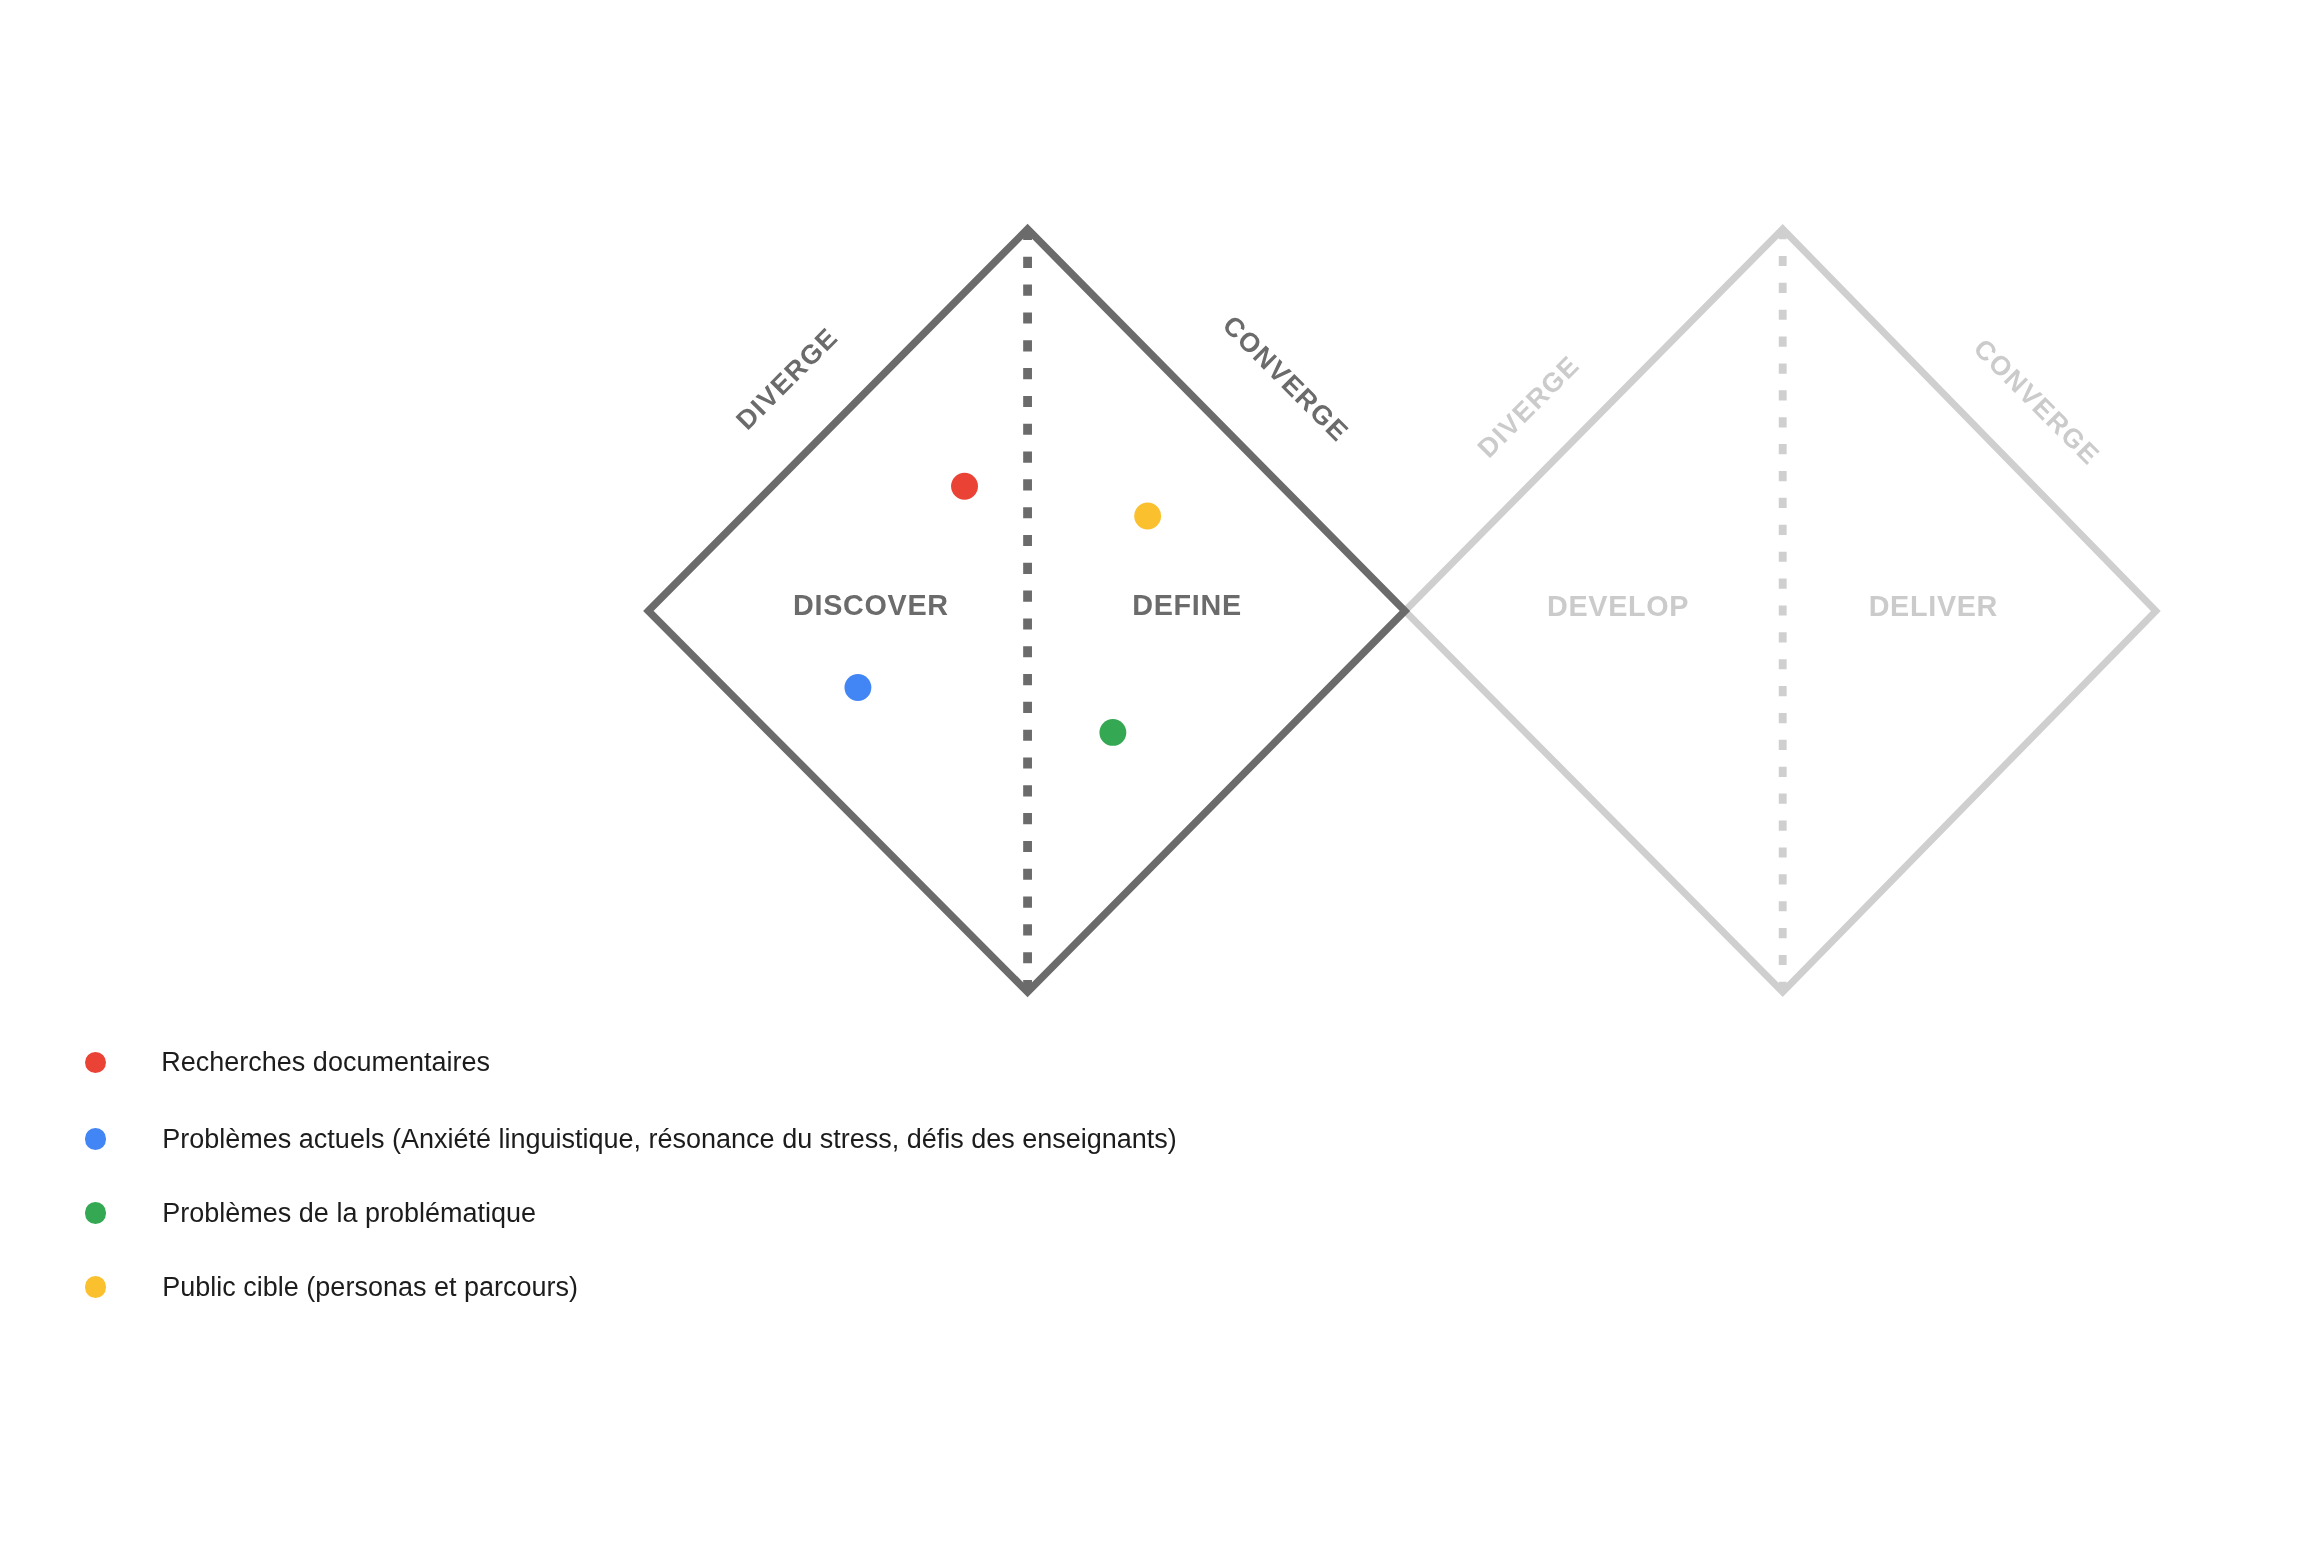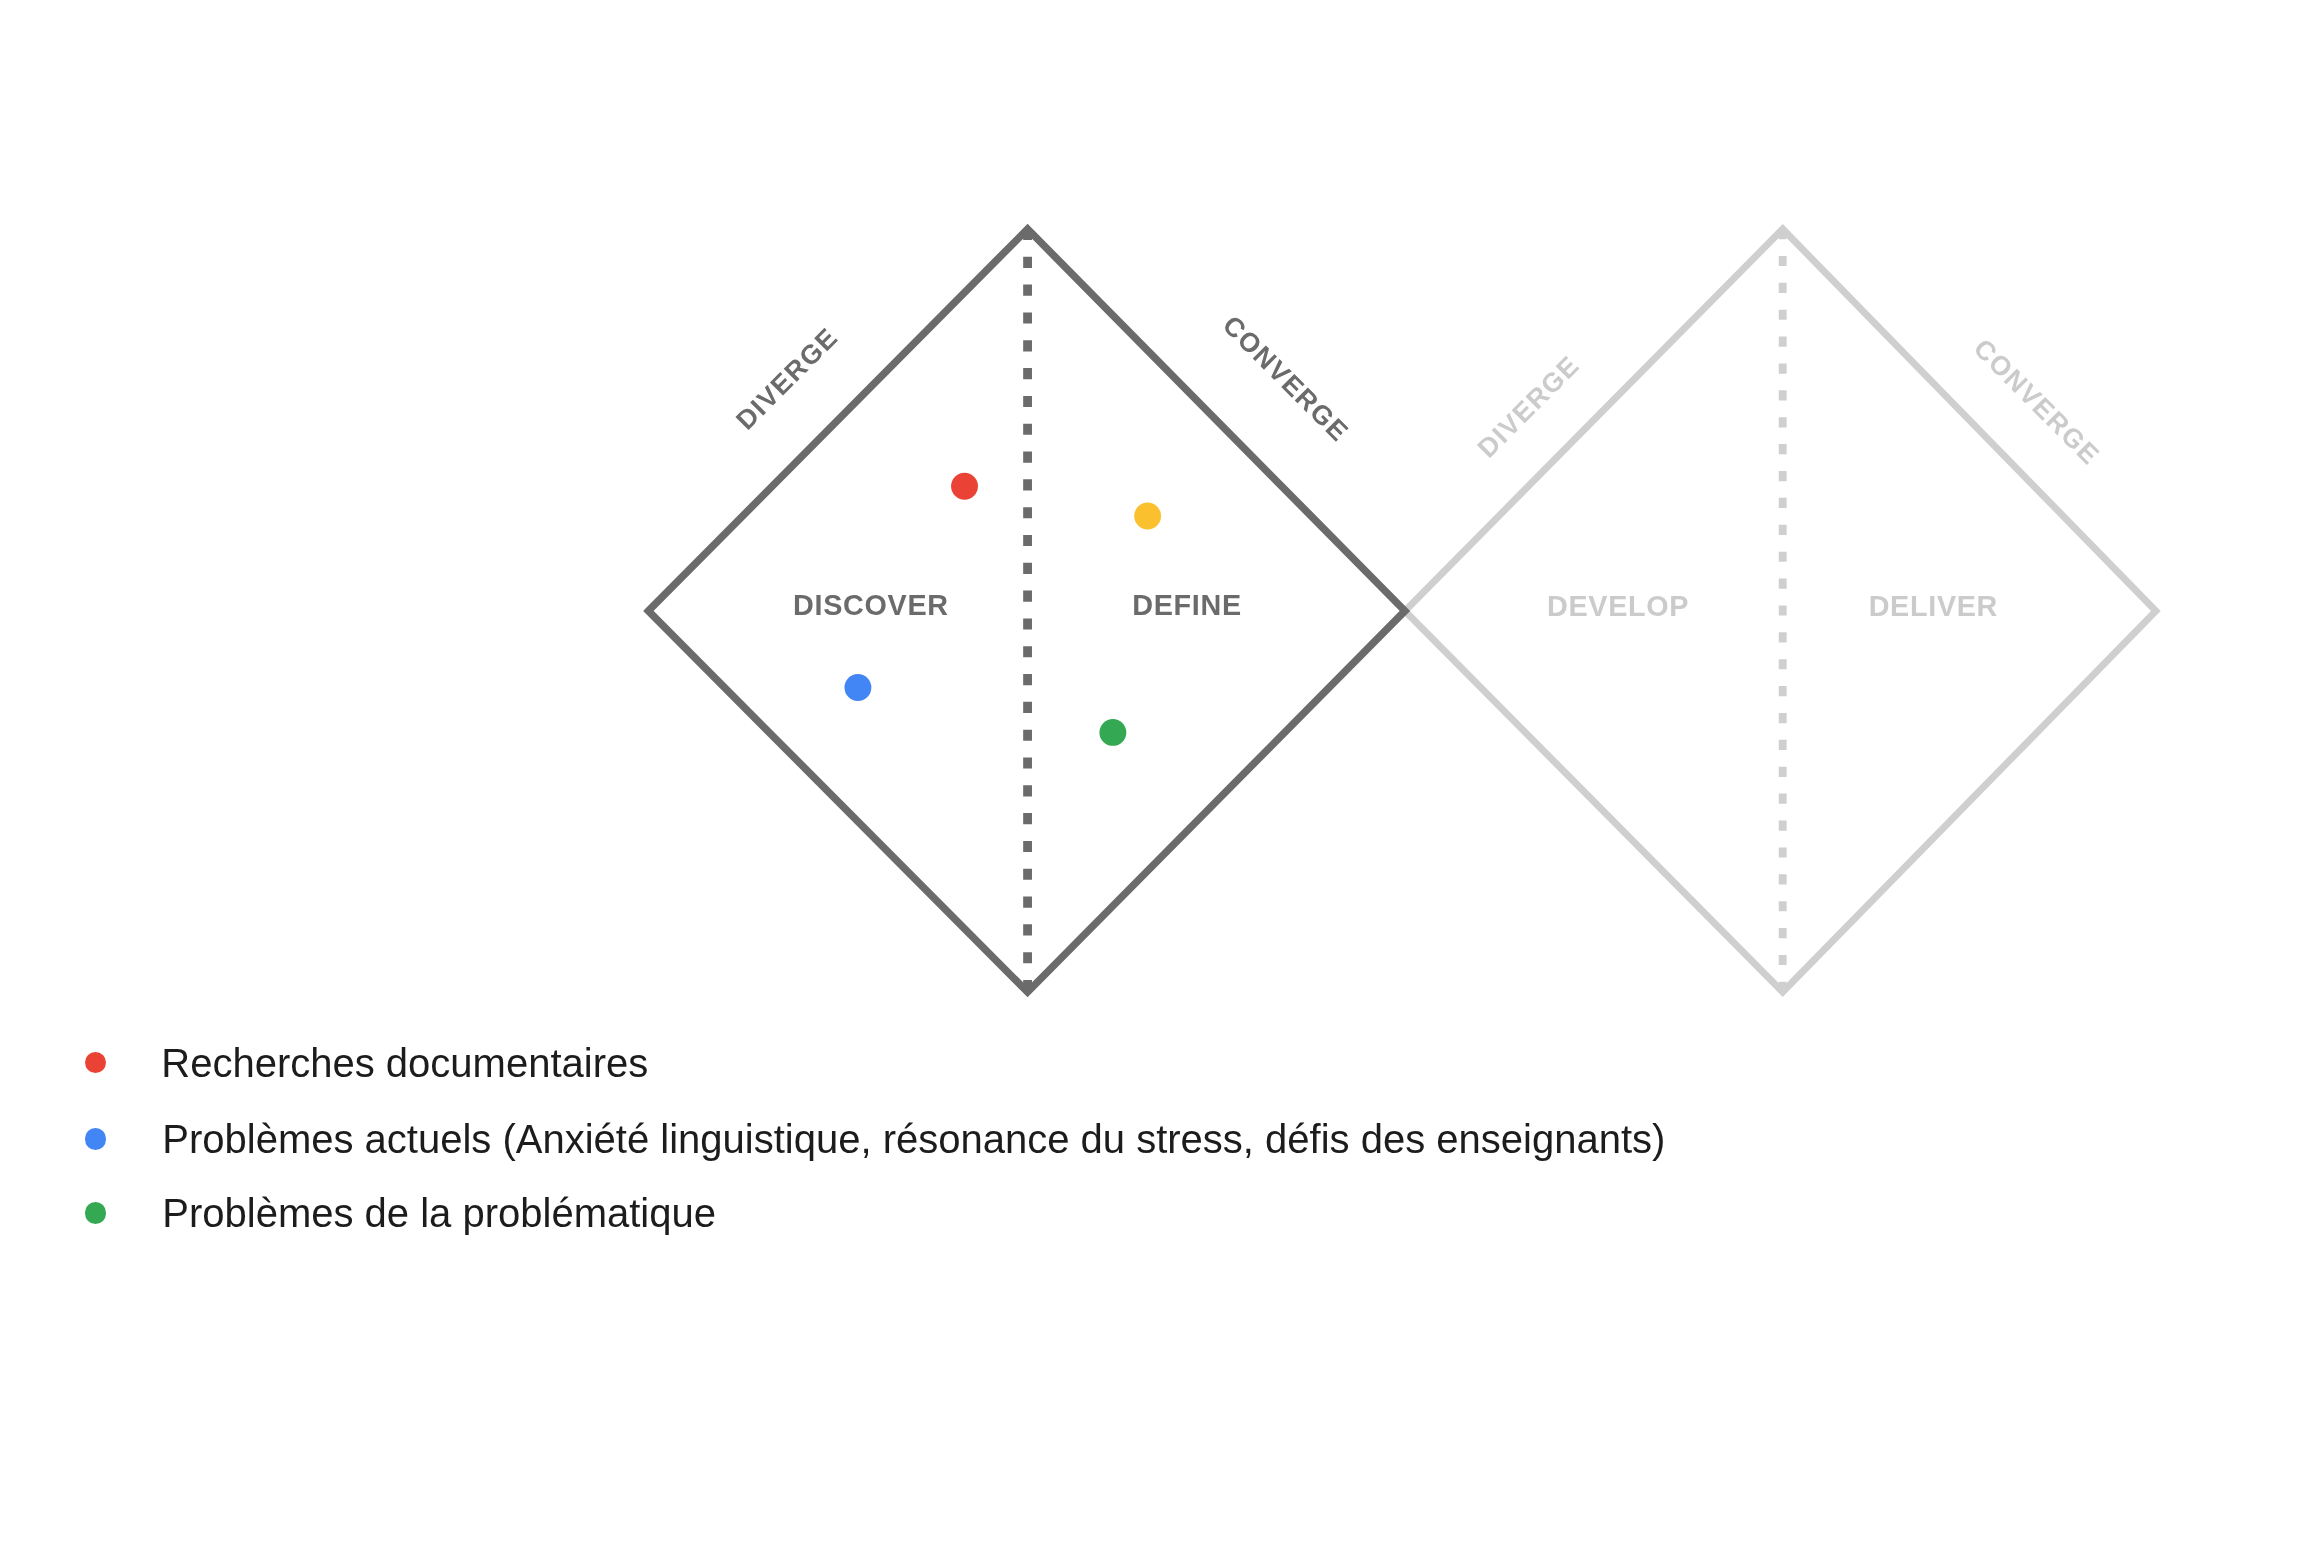--- a/index.html
+++ b/index.html
@@ -63,21 +63,21 @@
   .legend-swatch {
     width: 21.3px;
     height: 21.3px;
     border-radius: 50%;
     flex: 0 0 auto;
     margin-left: 15px;
   }
   .legend-text {
     margin-left: 55px;
     font-family: "Liberation Sans", sans-serif;
-    font-size: 40px;
+    font-size: 27px;
     color: #1c1c1c;
     white-space: nowrap;
     line-height: 1;
     text-align: right;
   }
   .legend-row.r1 .legend-text,
   .legend-row.r2 .legend-text,
   .legend-row.r3 .legend-text { margin-left: 56px; }
 </style>
 </head>
@@ -131,16 +131,20 @@
     <div class="legend-row r1">
       <span class="legend-swatch" style="background:#4285f4"></span>
       <span class="legend-text">Problèmes actuels (Anxiété linguistique, résonance du stress, défis des enseignants)</span>
     </div>
 
     <div class="legend-row r2">
       <span class="legend-swatch" style="background:#34a853"></span>
       <span class="legend-text">Problèmes de la problématique</span>
     </div>
 
+    <div class="legend-row r3">
+      <span class="legend-swatch" style="background:#fbc02d"></span>
+      <span class="legend-text">Public cible (personas et parcours)</span>
+    </div>
 
   </div>
 </div>
 
 
 </body></html>

